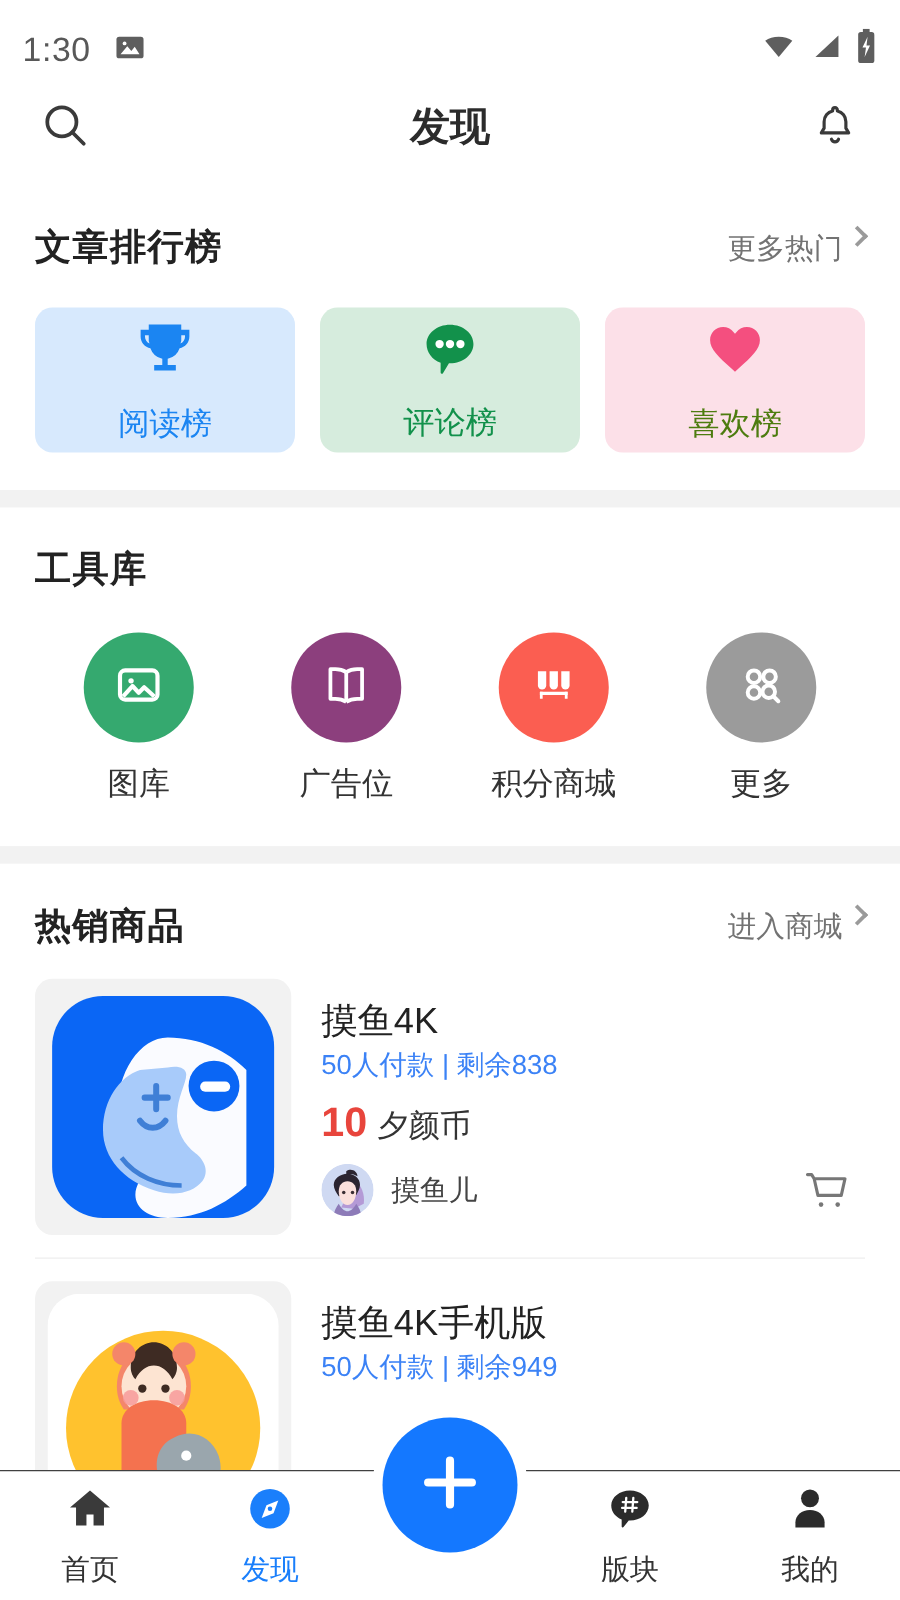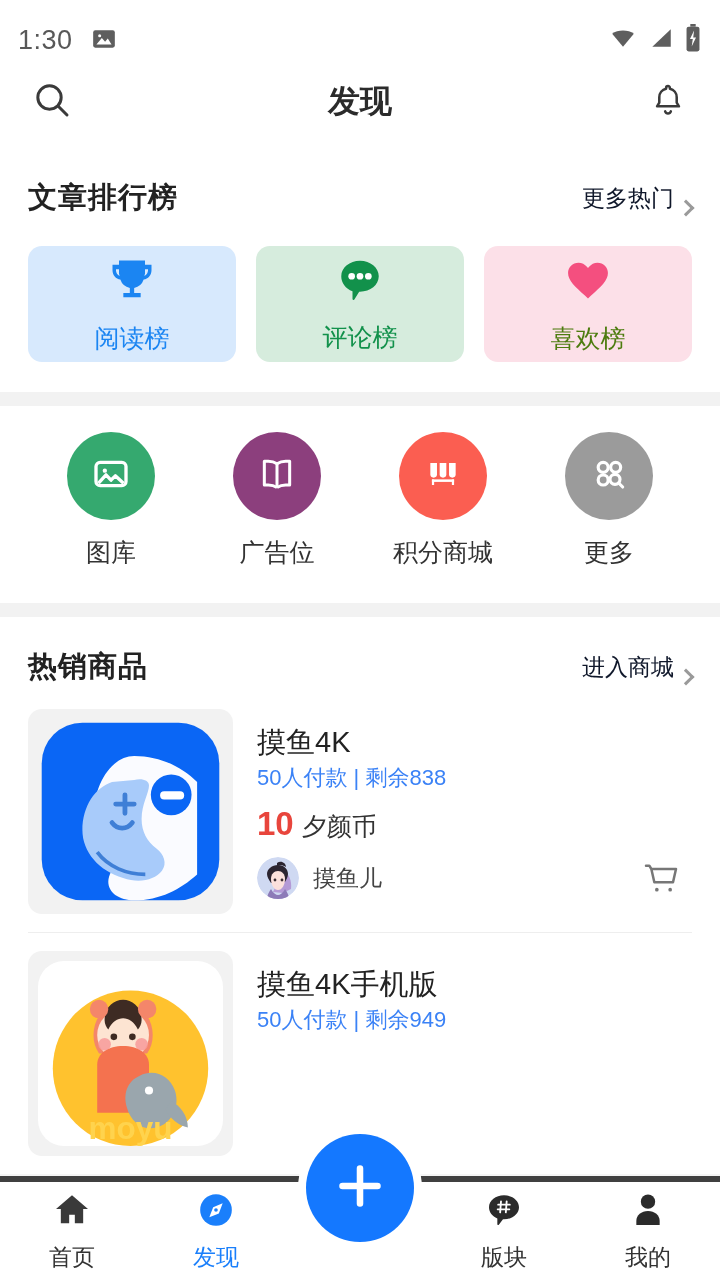--- a/index.html
+++ b/index.html
@@ -28,21 +28,21 @@
     position:absolute; left:0; right:0; text-align:center;
     font-size:32px; font-weight:bold; color:#2b2b2b;
   }
   .hdr-btn{ width:56px; height:56px; display:flex; align-items:center; justify-content:center; position:relative; z-index:2;}
 
   
   .gap{ height:14px; background:#f2f2f2; }
   .section{ background:#fff; padding:0 28px; }
   .sec-head{ display:flex; align-items:center; justify-content:space-between; padding:30px 0 4px 0; }
   .sec-title{ font-size:29px; font-weight:bold; color:#222; letter-spacing:1px; }
-  .sec-more{ display:flex; align-items:flex-end; gap:6px; color:#0f172a; font-size:23px; }
+  .sec-more{ display:flex; align-items:flex-start; gap:6px; color:#737373; font-size:23px; }
   .chev{ display:inline-block; width:12px; height:12px; border-right:3px solid #9a9a9a; border-top:3px solid #9a9a9a; transform:rotate(45deg); }
 
   
   .rank-row{ display:flex; gap:20px; padding:24px 0 30px 0; }
   .rank-card{
     flex:1; height:116px; border-radius:14px; display:flex; flex-direction:column;
     align-items:center; justify-content:center; gap:12px;
   }
   .rank-label{ font-size:25px; }
 
@@ -66,21 +66,21 @@
   .price-num{ font-size:33px; font-weight:bold; color:#e8453c; }
   .price-unit{ font-size:25px; color:#333; }
   .prod-seller{ display:flex; align-items:center; gap:14px; margin-top:14px; }
   .avatar{ width:42px; height:42px; border-radius:50%; overflow:hidden; flex:0 0 42px; }
   .seller-name{ font-size:23px; color:#444; }
   .cart-btn{ position:absolute; right:6px; bottom:26px; width:50px; height:50px; display:flex; align-items:center; justify-content:center; }
 
   
   .bottomnav{
     position:absolute; left:0; bottom:0; width:720px; height:104px;
-    background:#fff; border-top:6px solid #404040;
+    background:#fff; border-top:1px solid #404040;
     display:flex; align-items:center;
   }
   .nav-item{ flex:1; display:flex; flex-direction:column; align-items:center; justify-content:center; gap:8px; height:100%; }
   .nav-label{ font-size:23px; color:#333; }
   .nav-item.active .nav-label{ color:#1a7ffb; }
   .nav-spacer{ flex:1; }
   .fab{
     position:absolute; left:50%; transform:translateX(-50%); bottom:38px;
     width:108px; height:108px; border-radius:50%; background:#1478ff;
     display:flex; align-items:center; justify-content:center;
@@ -186,20 +186,23 @@
           </span>
           <span class="rank-label" style="color:#4d7c0f">喜欢榜</span>
         </div>
 
       </div>
     </div>
 
     <div class="gap"></div>
 
     <div class="section">
+      <div class="sec-head">
+        <div class="sec-title">工具库</div>
+      </div>
       <div class="tools-row">
 
         <div class="tool">
           <div class="tool-circle" style="background:#35a96f">
             <span>
               <svg width="40" height="40" viewBox="0 0 24 24" fill="none" stroke="#fff" stroke-width="2">
                   <rect x="3" y="5" width="18" height="14" rx="2.5"></rect>
                   <circle cx="8.3" cy="10" r="1.3" fill="#fff" stroke="none"></circle>
                   <path d="M4.5 17.5l4.5-5 3 3.2 2.6-2.6 4.9 4.4" stroke-linejoin="round"></path>
                 </svg>

